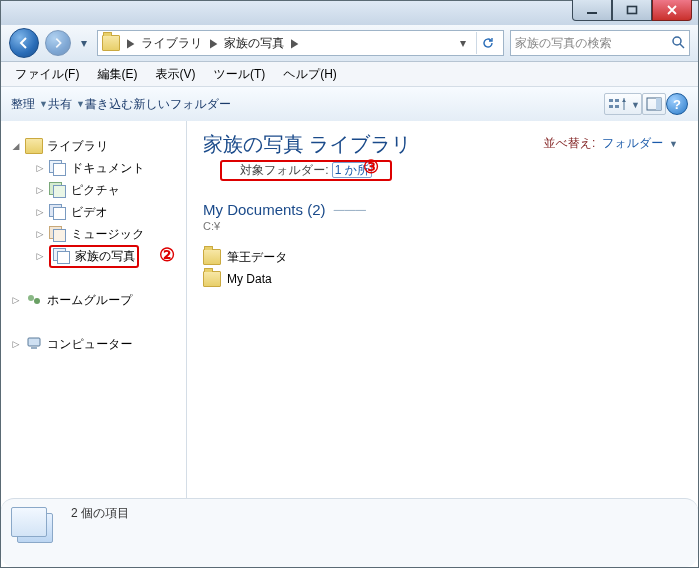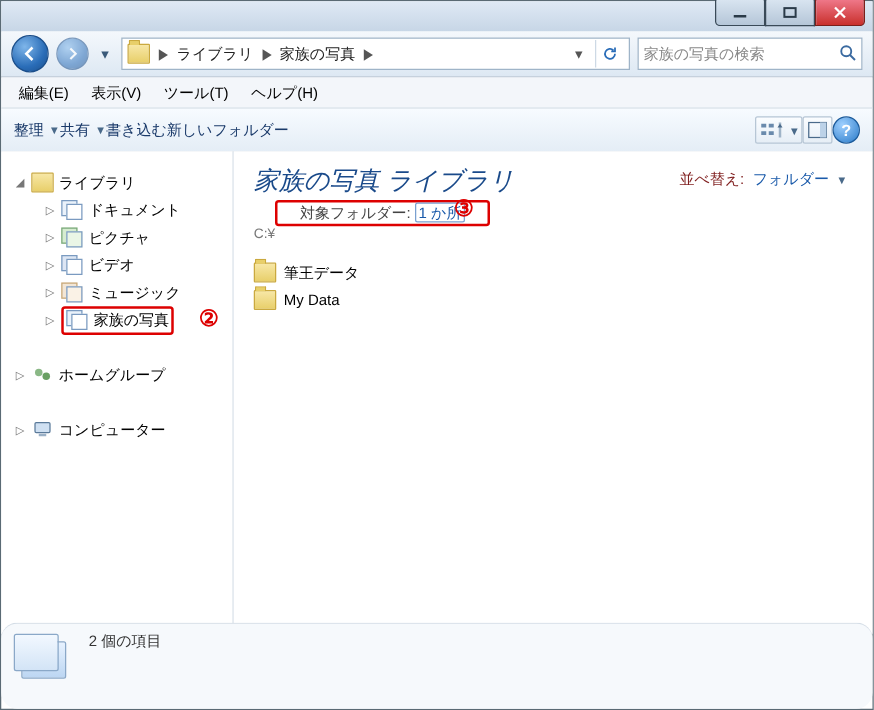--- a/index.html
+++ b/index.html
@@ -45,21 +45,21 @@
   .stack-ico{width:18px;height:16px;position:relative;}
   .stack-ico span{position:absolute;width:11px;height:11px;border:1px solid #7a9ac0;background:#eaf2fb;}
   .stack-ico span:nth-child(1){left:0;top:0;}
   .stack-ico span:nth-child(2){left:4px;top:3px;background:#fff;}
   .homegroup-ico{width:18px;height:16px;display:flex;align-items:center;justify-content:center;color:#5a8a4a;}
   .pc-ico{width:18px;height:16px;display:flex;align-items:center;justify-content:center;color:#4a6a9a;}
   .red-box{border:2px solid #d00;border-radius:3px;padding:1px 2px;}
   .annot{position:absolute;font-weight:bold;font-size:18px;color:#d00;font-family:"Arial";}
   
   .main{flex:1;background:#fff;padding:10px 16px 0 16px;position:relative;}
-  .lib-title{color:#1a4a8a;font-size:20px;font-style:italic;}
+  .lib-title{color:#1a4a8a;font-size:20px;}
   .sort-row{position:absolute;right:20px;top:14px;font-size:12px;}
   .sort-row .lbl{color:#7f1d1d;}
   .sort-row .val{color:#1a5aaa;}
   .targets{margin-top:4px;font-size:12px;color:#444;}
   .targets .link{color:#1a5aaa;}
   .section-head{margin-top:22px;color:#1a4a8a;font-size:15px;}
   .section-sub{color:#777;font-size:11px;margin-top:2px;}
   .file-list{margin-top:14px;}
   .file-row{display:flex;align-items:center;height:22px;gap:6px;}
   
@@ -136,20 +136,21 @@
       <span class="search-ico">
         <svg width="14" height="14" viewBox="0 0 14 14">
             <circle cx="6" cy="6" r="4" fill="none" stroke="#3a6aa0" stroke-width="1.5"></circle>
             <path d="M9 9l4 4" stroke="#3a6aa0" stroke-width="1.5"></path>
           </svg>
       </span>
     </div>
   </div>
 
   <div class="menubar">
+    <div class="menu-item"><span>ファイル(F)</span></div>
     <div class="menu-item"><span>編集(E)</span></div>
     <div class="menu-item"><span>表示(V)</span></div>
     <div class="menu-item"><span>ツール(T)</span></div>
     <div class="menu-item"><span>ヘルプ(H)</span></div>
   </div>
 
   <div class="toolbar">
     <div class="tb-item">
         <span>整理</span> 
         <span class="caret">▼</span>
@@ -274,20 +275,24 @@
           <span class="link" style="border:1px solid #7aa0d0;padding:0 2px;border-radius:2px;">1 か所</span>
         </span>
         <span class="annot" style="left:160px;top:-6px;">③</span>
       </div>
       <div class="sort-row">
         <span class="lbl">並べ替え:</span>
         &nbsp;<span class="val">フォルダー</span>
         <span class="caret-down">&nbsp;▼</span>
       </div>
 
+      <div class="section-head">
+        <span>My Documents (2)</span>
+        <span style="color:#9fb4c8;">&nbsp;───</span>
+      </div>
       <div class="section-sub">C:¥</div>
 
       <div class="file-list">
         <div class="file-row">
           <span class="folder-ico"></span>
           <span>筆王データ</span>
         </div>
         <div class="file-row">
           <span class="folder-ico"></span>
           <span>My Data</span>

